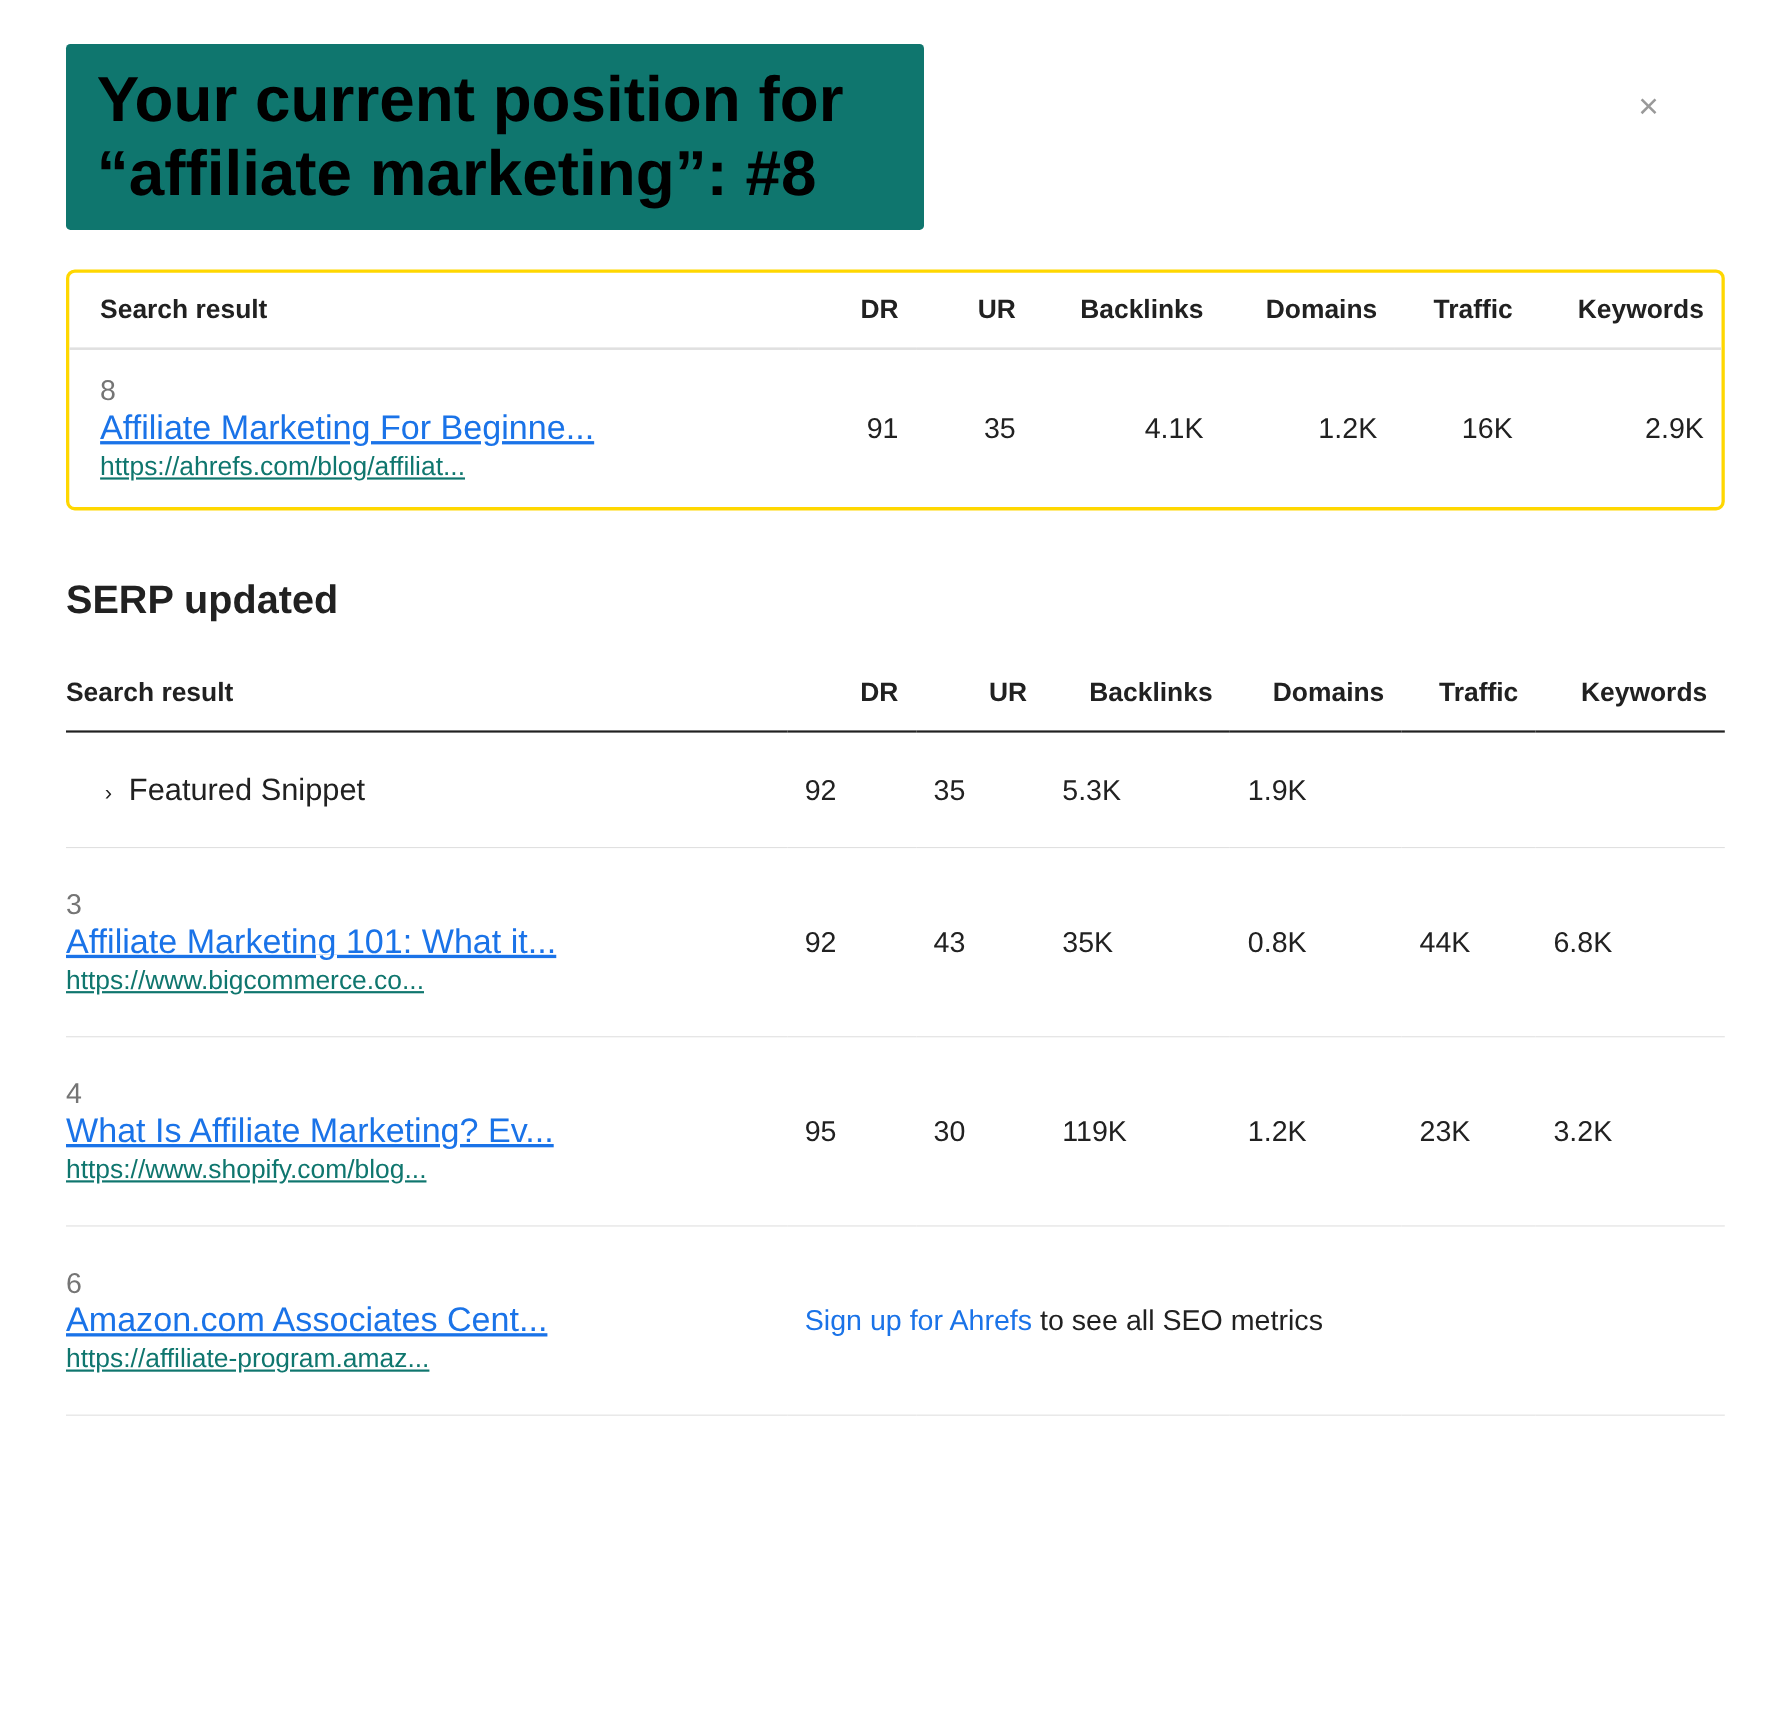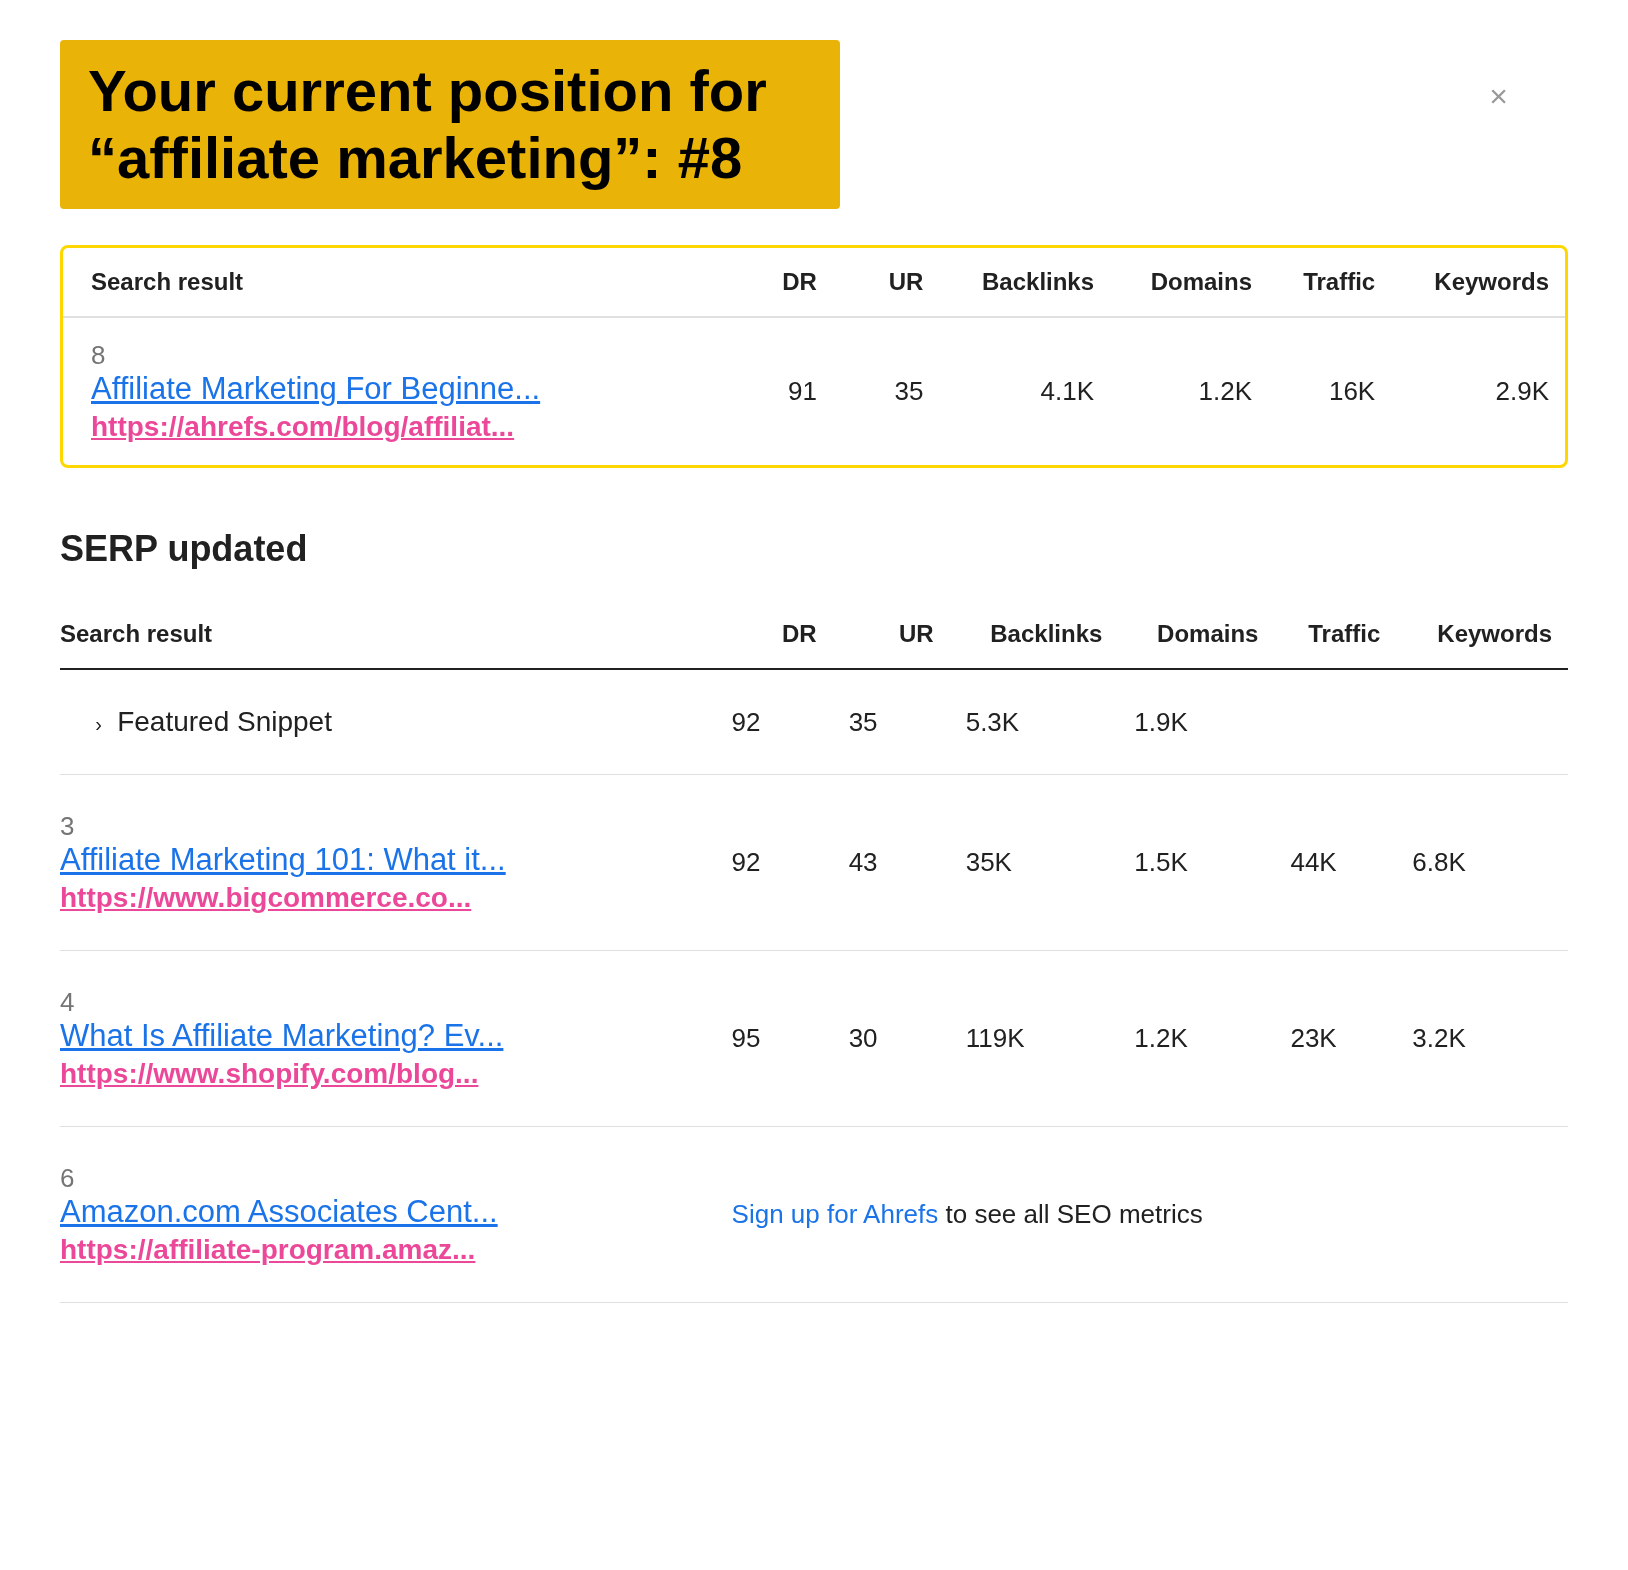--- a/index.html
+++ b/index.html
@@ -18,21 +18,21 @@
       right: 60px;
       font-size: 32px;
       color: #999;
       cursor: pointer;
       background: none;
       border: none;
       line-height: 1;
     }
 
     .title-box {
-      background: #eab308;
+      background: #0f766e;
       display: inline-block;
       padding: 18px 28px;
       border-radius: 4px;
       max-width: 780px;
     }
 
     .title-box h1 {
       font-size: 58px;
       font-weight: 900;
       line-height: 1.15;
@@ -94,25 +94,24 @@
     }
 
     .result-title {
       color: #1a73e8;
       font-size: 31px;
       font-weight: 400;
       display: block;
     }
 
     .result-url {
-      color: #ec4899;
-      font-size: 28px;
+      color: #0f766e;
+      font-size: 24px;
       display: block;
       margin-top: 4px;
-      font-weight: bold;
     }
 
     .position-num {
       color: #757575;
       font-size: 26px;
       margin-right: 10px;
     }
 
     
     .serp-section {
@@ -277,21 +276,21 @@
     </tr>
             <tr class="serp-row">
       <td>
         <span class="pos-num">3</span>
         <a class="result-title" href="#">Affiliate Marketing 101: What it...</a>
         <a class="result-url" href="#">https://www.bigcommerce.co...</a>
       </td>
       <td>92</td>
       <td>43</td>
       <td>35K</td>
-      <td>1.5K</td>
+      <td>0.8K</td>
       <td>44K</td>
       <td>6.8K</td>
     </tr>
             <tr class="serp-row">
       <td>
         <span class="pos-num">4</span>
         <a class="result-title" href="#">What Is Affiliate Marketing? Ev...</a>
         <a class="result-url" href="#">https://www.shopify.com/blog...</a>
       </td>
       <td>95</td>

